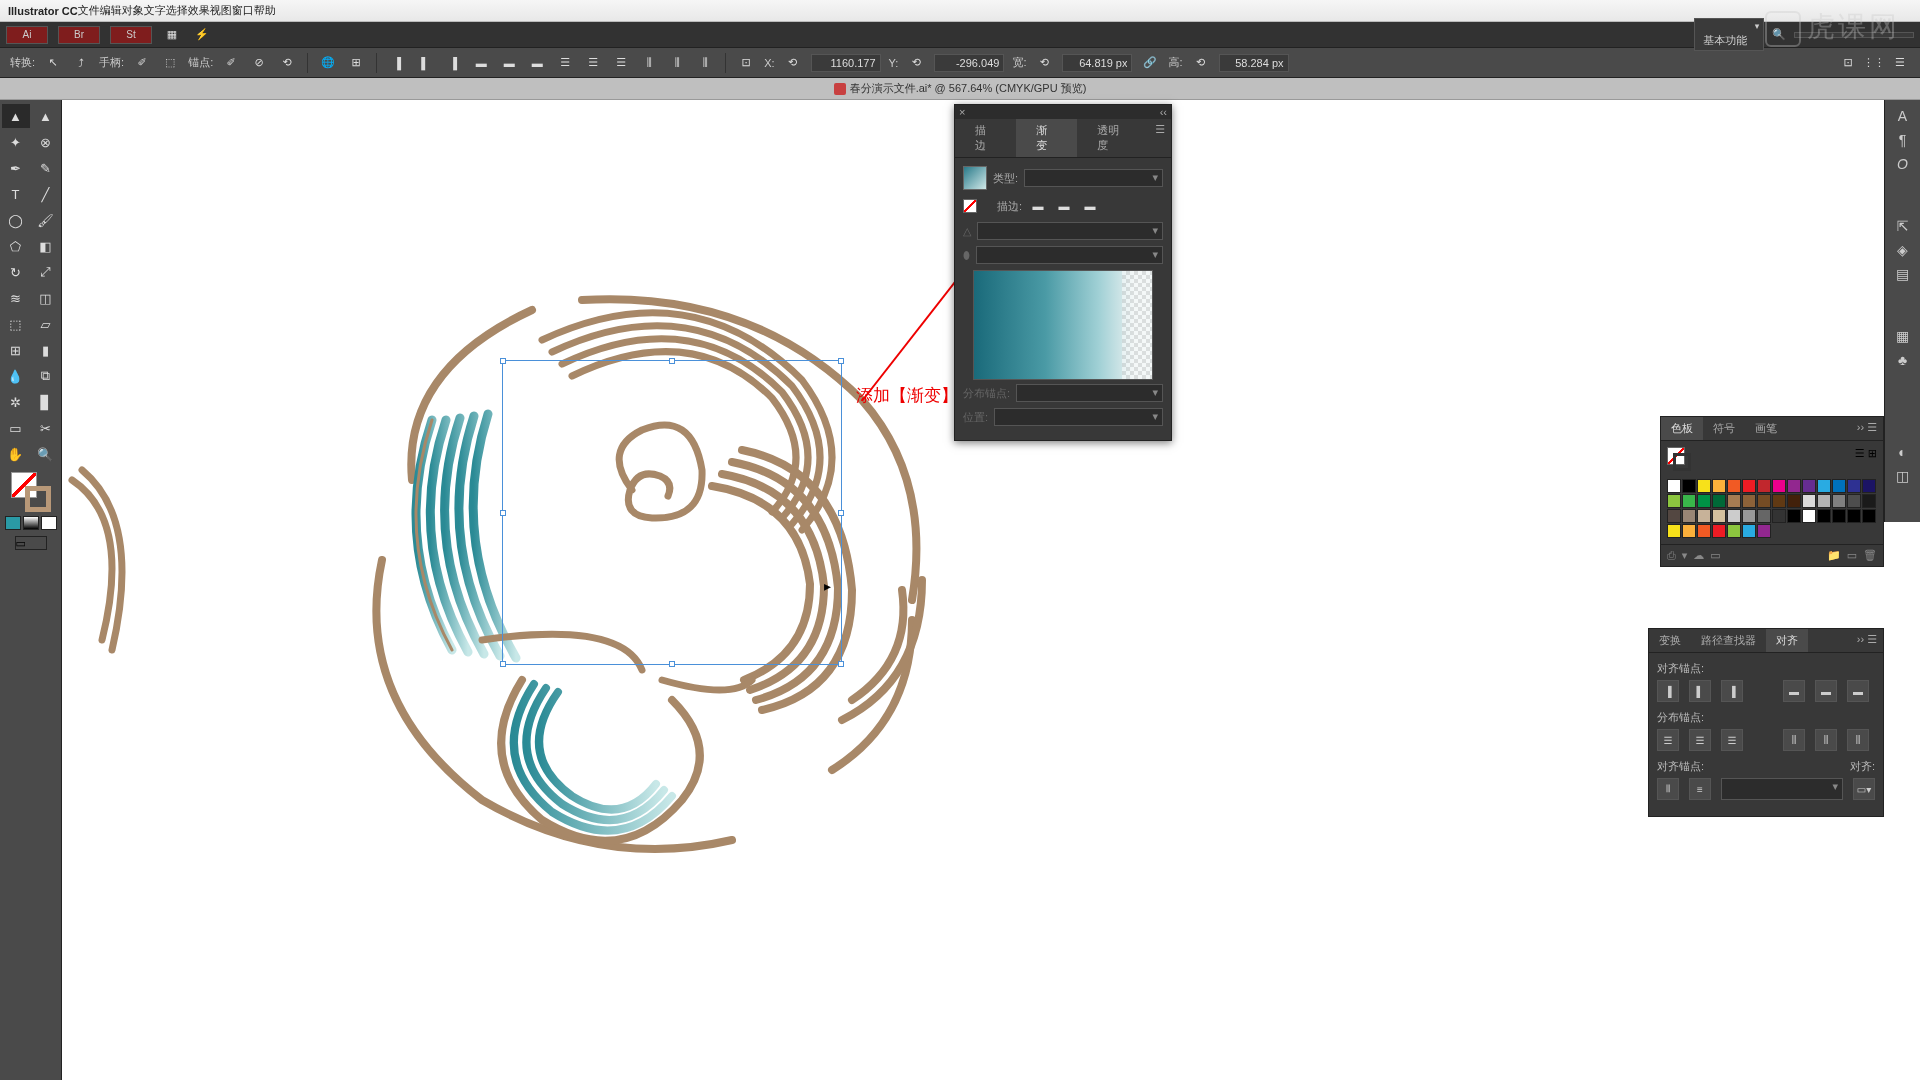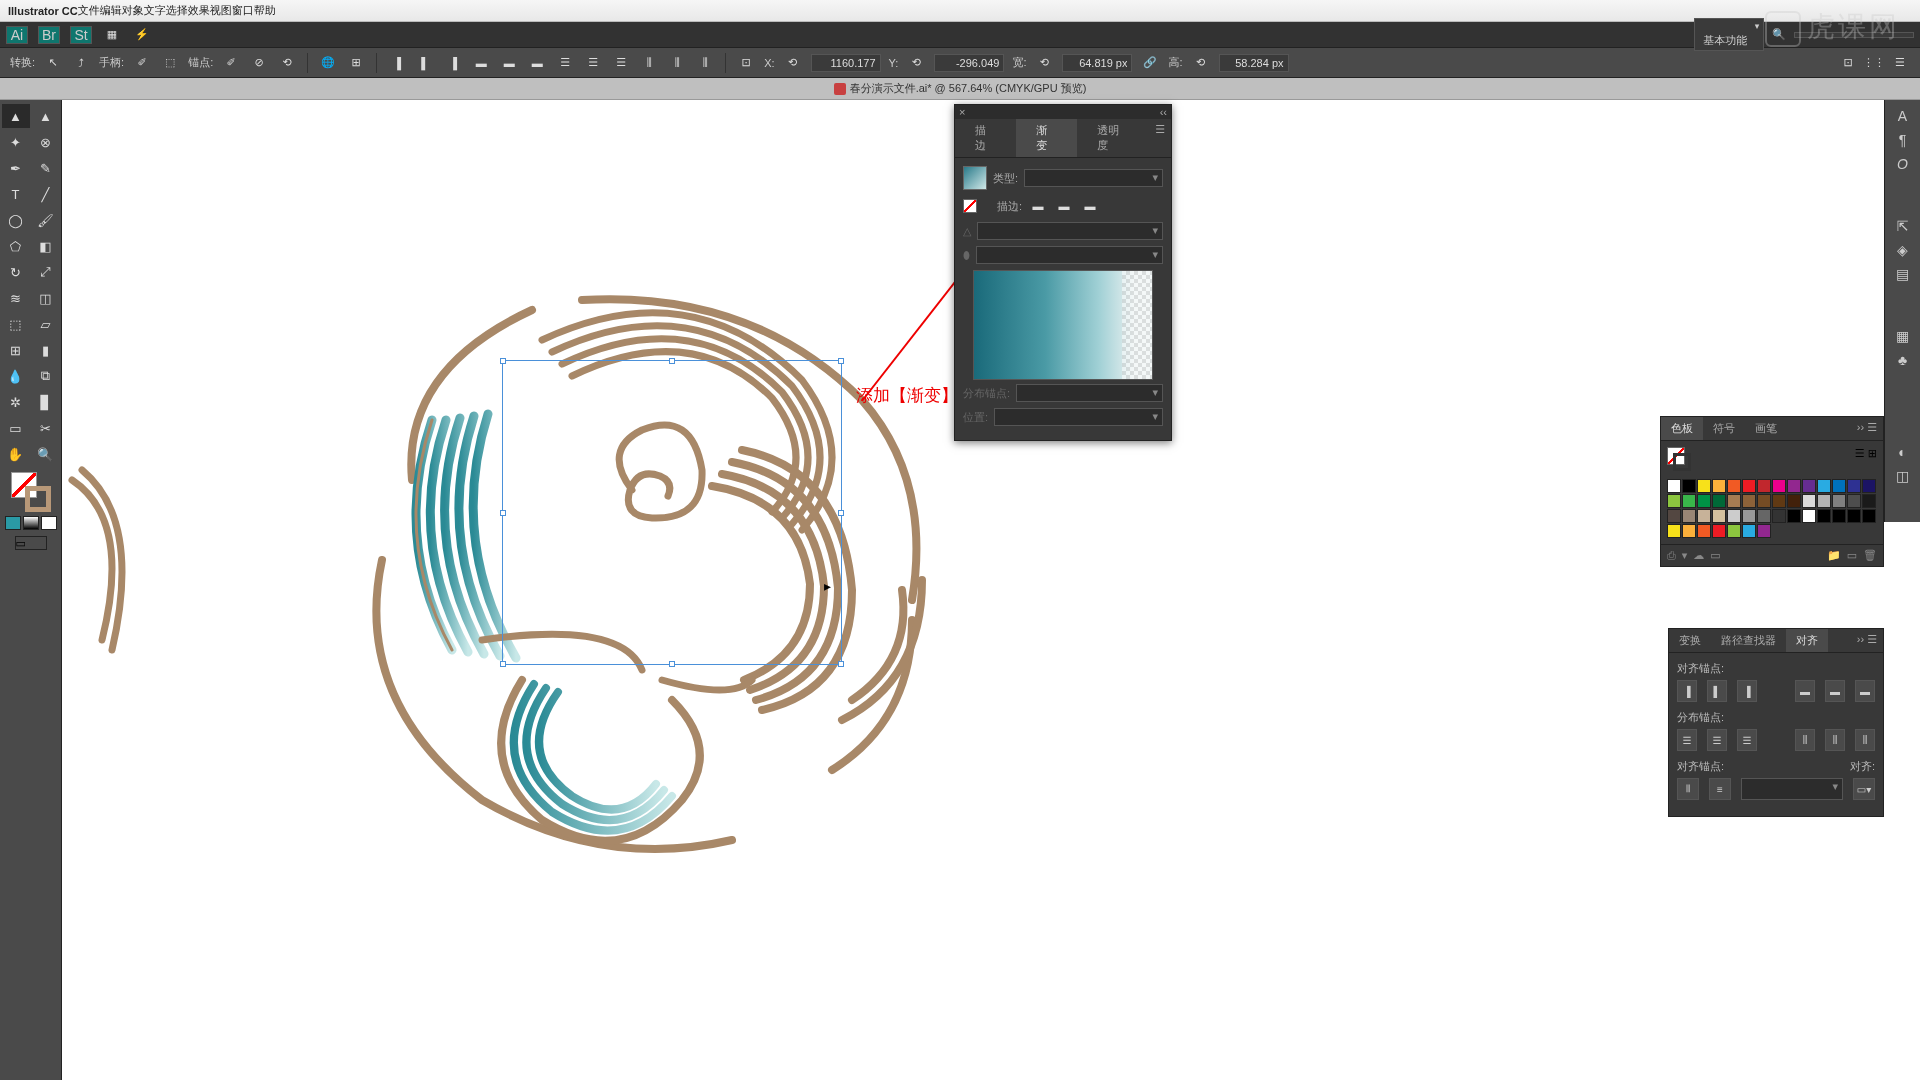--- a/index.html
+++ b/index.html
@@ -2,21 +2,21 @@
 <html><head>
 <meta charset="utf-8">
 <style>
 *{margin:0;padding:0;box-sizing:border-box;font-family:-apple-system,"Helvetica Neue",Arial,sans-serif;font-size:11px;user-select:none}
 body{background:#323232;width:1920px;height:1080px;overflow:hidden;position:relative}
 .menubar{height:22px;background:linear-gradient(#f6f6f6,#e8e8e8);display:flex;align-items:center;padding:0 8px;color:#222;font-size:13px;border-bottom:1px solid #bbb}
 .apple{font-size:14px}
 .appname{font-weight:600}
 .appbar{height:26px;background:#323232;display:flex;align-items:center;padding:0 6px;gap:10px;border-bottom:1px solid #222;justify-content:space-between}
 .appbar-left{display:flex;gap:10px;align-items:center}
-.sq{width:22px;height:18px;background:#0f766e;border:1px solid #555;display:flex;align-items:center;justify-content:center;color:#ccc;font-size:14px}
+.sq{width:42px;height:18px;background:#7f1d1d;border:1px solid #555;display:flex;align-items:center;justify-content:center;color:#ccc;font-size:10px}
 .appbar-right{display:flex;gap:8px;align-items:center;color:#aaa}
 .dd{background:#3a3a3a;border:1px solid #555;padding:14px 16px 2px 8px;color:#ccc;position:relative}
 .dd:after{content:"▾";position:absolute;right:4px;top:2px;font-size:9px}
 .search{color:#ccc}
 .searchbox{background:#3a3a3a;border:1px solid #555;padding:2px 6px;color:#777;width:120px}
 .ctrlbar{height:30px;background:#4a4a4a;display:flex;align-items:center;padding:0 10px;gap:8px;color:#ccc;border-bottom:1px solid #222}
 .lbl{color:#ccc}
 .ctrlbtn{width:20px;height:20px;display:flex;align-items:center;justify-content:center;color:#ddd}
 .sep{width:1px;height:20px;background:#333;margin:0 2px}
 .coord{background:#3a3a3a;border:1px solid #555;padding:2px 4px;color:#ddd;width:70px;text-align:right}
@@ -67,21 +67,21 @@
 .swtab.act{background:#4a4a4a;color:#ddd}
 .swopts{margin-left:auto;padding:4px 6px;color:#aaa}
 .swbody{padding:6px}
 .swfs{width:24px;height:24px;position:relative;margin-bottom:4px}
 .swfs .f{position:absolute;width:18px;height:18px;background:#fff;border:1px solid #666;top:0;left:0}
 .swfs .f:before{content:"";position:absolute;inset:0;background:linear-gradient(135deg,transparent 45%,red 45%,red 55%,transparent 55%)}
 .swfs .s{position:absolute;width:18px;height:18px;border:3px solid #333;bottom:0;right:0}
 .swgrid{display:grid;grid-template-columns:repeat(14,14px);gap:1px}
 .swc{width:14px;height:14px;border:1px solid #222}
 .swfoot{display:flex;gap:6px;padding:4px 6px;border-top:1px solid #222;color:#888}
-.align{position:absolute;right:36px;top:628px;width:216px;background:#383838;border:1px solid #222}
+.align{position:absolute;right:36px;top:628px;width:236px;background:#383838;border:1px solid #222}
 .alheader{display:flex;background:#383838;border-bottom:1px solid #222}
 .albody{padding:8px;color:#aaa}
 .alrow{display:flex;gap:10px;margin-bottom:8px}
 .albtn{width:22px;height:22px;background:#4a4a4a;border:1px solid #555;display:flex;align-items:center;justify-content:center;color:#ccc;font-size:10px}
 .alsec{color:#bbb;margin-bottom:4px;font-size:11px}
 .watermark{position:absolute;right:20px;top:8px;color:rgba(200,200,200,.35);font-size:28px;font-weight:300;letter-spacing:3px;pointer-events:none}
 .watermark:before{content:"";display:inline-block;width:32px;height:32px;border:2px solid rgba(200,200,200,.35);border-radius:6px;margin-right:6px;vertical-align:middle}
 svg{overflow:visible}
 </style>
 </head>

